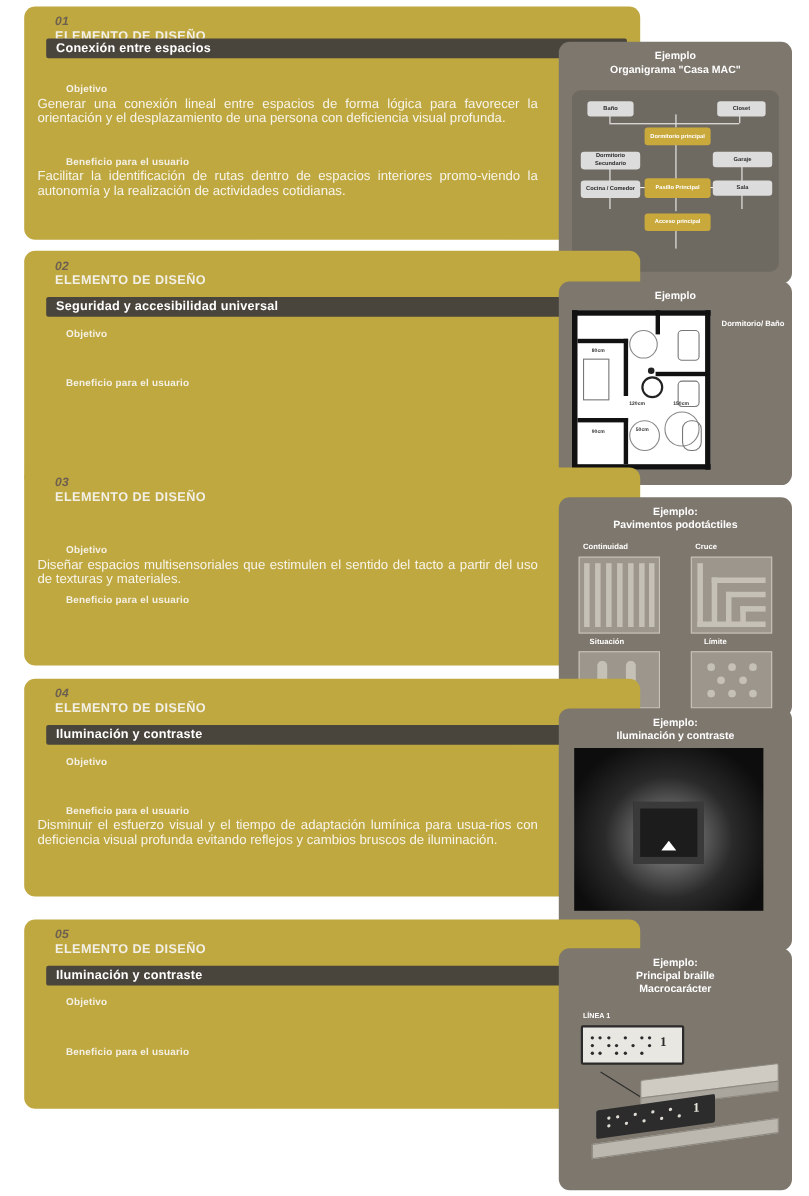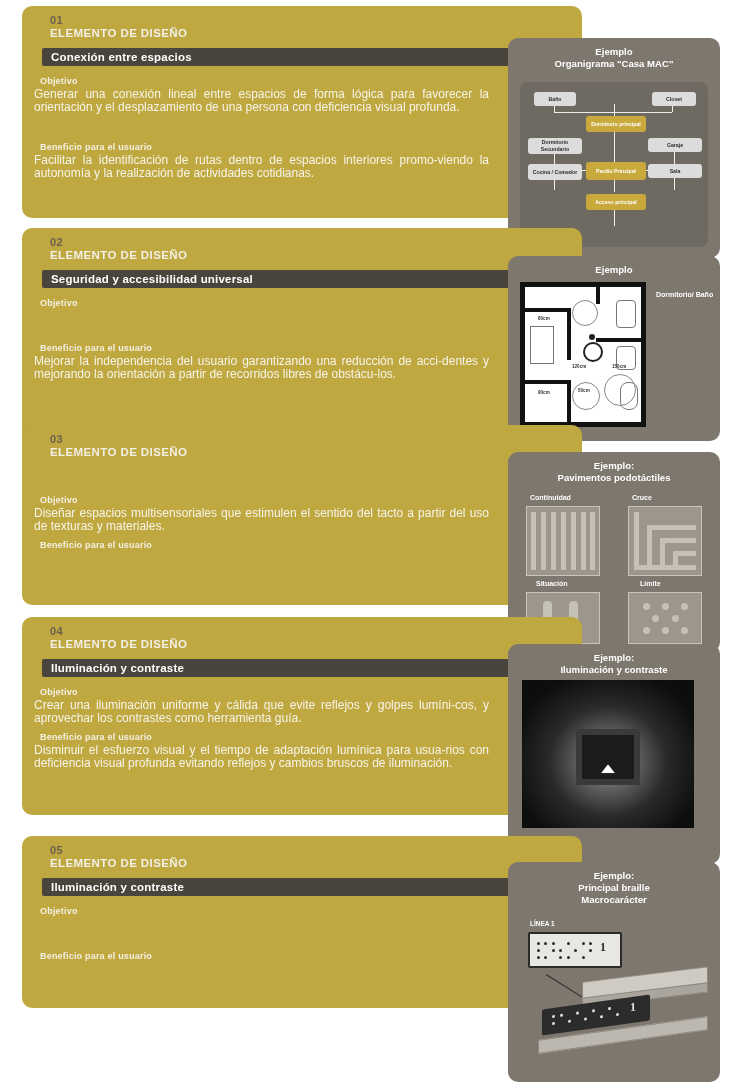--- a/index.html
+++ b/index.html
@@ -13,36 +13,36 @@
   .page{position:relative;width:735px;height:1087px;}
 
   
   .card{
     position:absolute;
     background:#bfa83f;
     border-radius:10px;
   }
   .card .num{
     position:absolute;left:28px;top:8px;
-    font-size:11px;font-weight:bold;color:#6d6050;letter-spacing:.3px;
+    font-size:11px;font-weight:bold;color:#6d6050;letter-spacing:.3px;font-style:italic;
   }
   .card .eltitle{
     position:absolute;left:28px;top:21px;
     font-size:11.5px;font-weight:bold;color:#f2efe6;letter-spacing:.4px;
   }
   .card .bar{
     position:absolute;left:20px;right:12px;height:18px;
     background:#4a453c;border-radius:2px;
   }
   .card .bar span{
     position:absolute;left:9px;top:3px;
     font-size:11.5px;font-weight:bold;color:#ffffff;letter-spacing:.2px;
   }
   .lbl{
-    position:absolute;left:18px;
+    position:absolute;left:38px;
     font-size:9px;font-weight:bold;color:#f4f0e4;letter-spacing:.2px;text-align:center;
   }
   .body{
     position:absolute;left:12px;
     font-size:12px;line-height:13px;color:#f7f4ea;
     text-align:justify;
   }
 
   
   .panel{
@@ -98,21 +98,21 @@
   .arrowline{position:absolute;background:#2c2c2c;height:1px;}
 </style>
 </head>
 <body>
 
 <div class="page">
 
   <div class="card" style="left:22px;top:6px;width:560px;height:212px;">
     <div class="num">01</div>
     <div class="eltitle">ELEMENTO DE DISEÑO</div>
-    <div class="bar" style="top:42px;">
+    <div class="bar" style="top:29px;">
       <span>Conexión entre espacios</span>
     </div>
     <div class="lbl" style="top:70px;">Objetivo</div>
     <div class="body" style="top:82px;width:455px;">Generar una conexión lineal entre espacios de forma lógica para favorecer la orientación y el desplazamiento de una persona con deficiencia visual profunda.</div>
     <div class="lbl" style="top:136px;">Beneficio para el usuario</div>
     <div class="body" style="top:148px;width:455px;">Facilitar la identificación de rutas dentro de espacios interiores promo-viendo la autonomía y la realización de actividades cotidianas.</div>
   </div>
 
   <div class="panel" style="left:508px;top:38px;width:212px;height:220px;">
     <div class="ptitle">
@@ -149,21 +149,20 @@
   </div>
 
   <div class="card" style="left:22px;top:228px;width:560px;height:215px;">
     <div class="num">02</div>
     <div class="eltitle">ELEMENTO DE DISEÑO</div>
     <div class="bar" style="top:42px;">
       <span>Seguridad y accesibilidad universal</span>
     </div>
     <div class="lbl" style="top:70px;">Objetivo</div>
     <div class="lbl" style="top:115px;">Beneficio para el usuario</div>
-    <div class="body" style="top:127px;width:455px;">Mejorar la independencia del usuario garantizando una reducción de acci-dentes y mejorando la orientación a partir de recorridos libres de obstácu-los.</div>
   </div>
 
   <div class="panel" style="left:508px;top:256px;width:212px;height:185px;">
     <div class="ptitle">Ejemplo</div>
 
     <div class="proom" style="left:148px;top:34px;width:60px;">
       <span>Dormitorio/ Baño</span>
     </div>
 
     <div class="plan">
@@ -257,21 +256,20 @@
     </div>
   </div>
 
   <div class="card" style="left:22px;top:617px;width:560px;height:198px;">
     <div class="num">04</div>
     <div class="eltitle">ELEMENTO DE DISEÑO</div>
     <div class="bar" style="top:42px;">
       <span>Iluminación y contraste</span>
     </div>
     <div class="lbl" style="top:70px;">Objetivo</div>
-    <div class="body" style="top:82px;width:455px;">Crear una iluminación uniforme y cálida que evite reflejos y golpes lumíni-cos, y aprovechar los contrastes como herramienta guía.</div>
     <div class="lbl" style="top:115px;">Beneficio para el usuario</div>
     <div class="body" style="top:127px;width:455px;">Disminuir el esfuerzo visual y el tiempo de adaptación lumínica para usua-rios con deficiencia visual profunda evitando reflejos y cambios bruscos de iluminación.</div>
   </div>
 
   <div class="panel" style="left:508px;top:644px;width:212px;height:220px;">
     <div class="ptitle">
       <div>Ejemplo:</div>
       <div>Iluminación y contraste</div>
     </div>
     <div class="photo">

